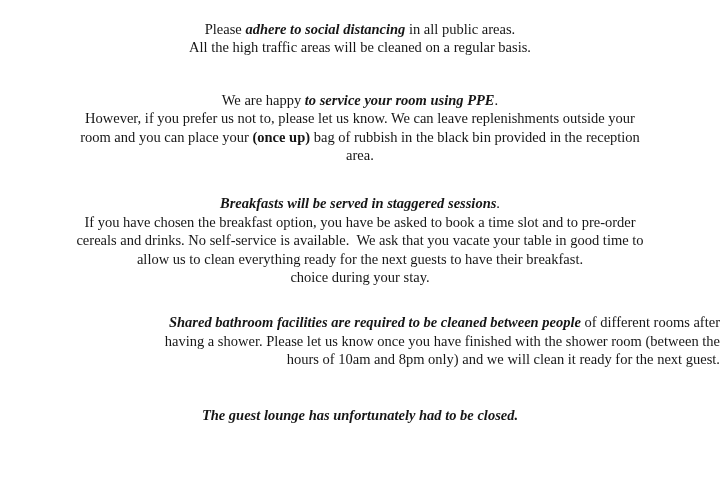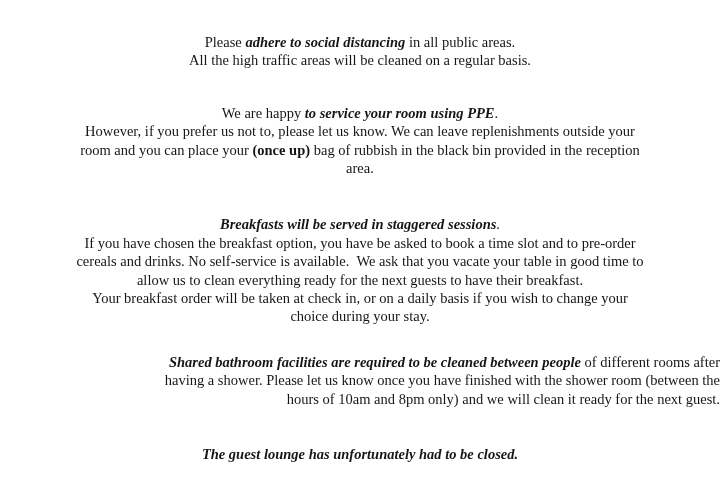--- a/index.html
+++ b/index.html
@@ -14,30 +14,30 @@
   }
   .page {
     width: 720px;
     height: 480px;
     background: #ffffff;
     font-family: "Liberation Serif", "DejaVu Serif", serif;
     color: #161616;
     box-sizing: border-box;
   }
   .content {
-    padding-top: 33px;
+    padding-top: 20px;
     text-align: center;
     font-size: 14.5px;
     line-height: 18.4px;
   }
   .paragraph {
     margin: 0;
   }
   .paragraph:nth-child(2) { margin-top: 34px; }
-  .paragraph:nth-child(3) { margin-top: 38px; }
+  .paragraph:nth-child(3) { margin-top: 30px; }
   .paragraph:nth-child(4) { margin-top: 27px; text-align: right; }
   .paragraph:nth-child(5) { margin-top: 37px; }
   .line {
     white-space: pre-wrap; 
   }
   .seg-regular {
     font-weight: normal;
     font-style: normal;
   }
   .seg-bold {
@@ -62,21 +62,20 @@
         <div class="line"><span class="seg-regular">We are happy </span><span class="seg-bold-italic">to service your room using PPE</span><span class="seg-regular">.</span></div>
         <div class="line"><span class="seg-regular">However, if you prefer us not to, please let us know. We can leave replenishments outside your</span></div>
         <div class="line"><span class="seg-regular">room and you can place your </span><span class="seg-bold">(once up)</span><span class="seg-regular"> bag of rubbish in the black bin provided in the reception</span></div>
         <div class="line"><span class="seg-regular">area.</span></div>
       </div>
       <div class="paragraph">
         <div class="line"><span class="seg-bold-italic">Breakfasts will be served in staggered sessions</span><span class="seg-regular">.</span></div>
         <div class="line"><span class="seg-regular">If you have chosen the breakfast option, you have be asked to book a time slot and to pre-order</span></div>
         <div class="line"><span class="seg-regular">cereals and drinks. No self-service is available.  We ask that you vacate your table in good time to</span></div>
         <div class="line"><span class="seg-regular">allow us to clean everything ready for the next guests to have their breakfast.</span></div>
-        <div class="line"><span class="seg-regular">Your breakfast order will be taken at check in, or on a daily basis if you wish to change your</span></div>
         <div class="line"><span class="seg-regular">choice during your stay.</span></div>
       </div>
       <div class="paragraph">
         <div class="line"><span class="seg-bold-italic">Shared bathroom facilities are required to be cleaned between people</span><span class="seg-regular"> of different rooms after</span></div>
         <div class="line"><span class="seg-regular">having a shower. Please let us know once you have finished with the shower room (between the</span></div>
         <div class="line"><span class="seg-regular">hours of 10am and 8pm only) and we will clean it ready for the next guest.</span></div>
       </div>
       <div class="paragraph">
         <div class="line"><span class="seg-bold-italic">The guest lounge has unfortunately had to be closed.</span></div>
       </div>

